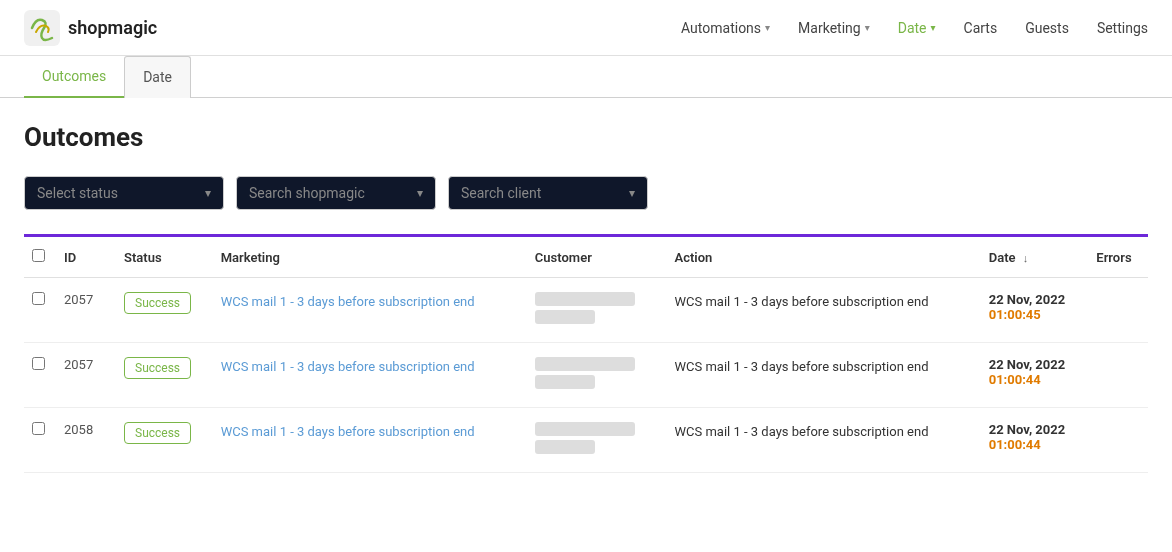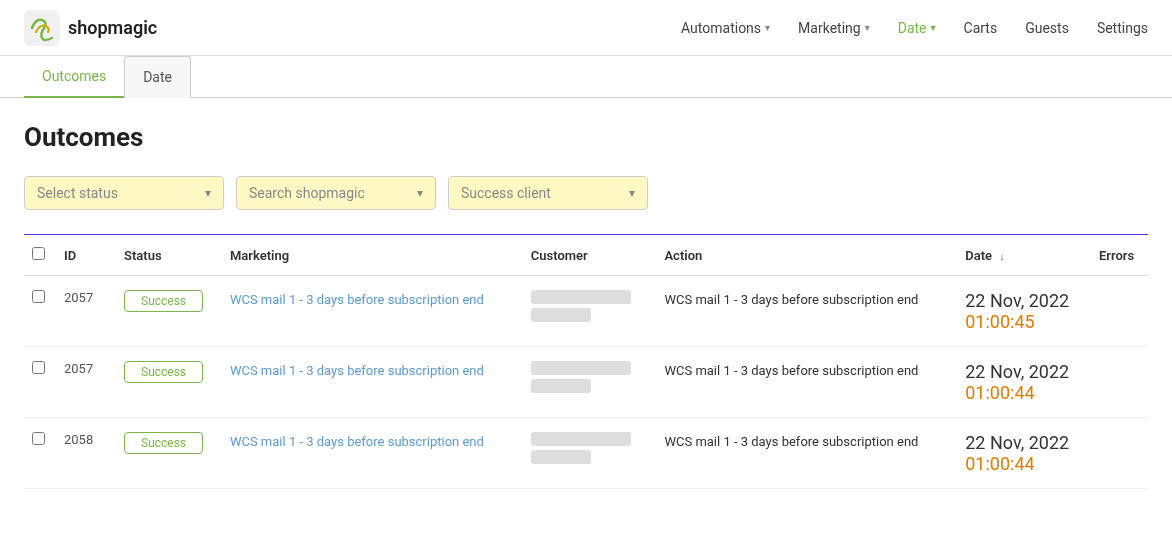--- a/index.html
+++ b/index.html
@@ -95,33 +95,33 @@
       display: flex;
       gap: 12px;
       margin-bottom: 24px;
     }
     .filter-select {
       display: flex;
       align-items: center;
       border: 1px solid #ccc;
       border-radius: 4px;
       padding: 8px 12px;
-      background: #fef9c3;
+      background: #0f172a;
       cursor: pointer;
       min-width: 200px;
       justify-content: space-between;
       color: #888;
       font-size: 14px;
     }
     .filter-select .chevron-down { color: #888; font-size: 12px; margin-left: 8px; }
 
     
     .table-container {
       width: 100%;
-      border-top: 1px solid #6d28d9;
+      border-top: 3px solid #6d28d9;
     }
     table {
       width: 100%;
       border-collapse: collapse;
     }
     thead tr {
       border-bottom: 1px solid #e0e0e0;
     }
     th {
       text-align: left;
@@ -139,39 +139,39 @@
       padding: 14px 8px;
       font-size: 13px;
       color: #333;
       vertical-align: top;
     }
     .checkbox-cell { width: 32px; }
     .checkbox-cell input[type=checkbox] { cursor: pointer; }
     .id-cell { width: 60px; color: #555; font-size: 13px; }
     .status-badge {
       display: inline-block;
-      padding: 3px 16px;
+      padding: 3px 10px;
       border: 1px solid #7ab648;
       border-radius: 4px;
       color: #7ab648;
       font-size: 12px;
       white-space: nowrap;
     }
     .automation-link { color: #5b9bd5; font-size: 13px; line-height: 1.5; }
     .customer-cell { min-width: 120px; }
     .customer-blur {
       width: 100px;
       height: 14px;
       background: #ddd;
       border-radius: 3px;
       margin-bottom: 4px;
     }
     .customer-blur.short { width: 60px; }
     .action-cell { color: #333; font-size: 13px; line-height: 1.5; }
-    .date-cell { color: #333; font-size: 18px; }
+    .date-cell { color: #333; font-size: 13px; font-weight: bold; }
     .date-highlight { color: #e07b00; }
     .errors-cell { color: #333; font-size: 13px; }
 
     
     .th-check { width: 32px; }
   </style>
 </head>
 <body>
 
 <header class="header">
@@ -223,21 +223,21 @@
   <div class="filters">
     <div class="filter-select">
       <span>Select status</span>
       <span class="chevron-down">▾</span>
     </div>
     <div class="filter-select">
       <span>Search shopmagic</span>
       <span class="chevron-down">▾</span>
     </div>
     <div class="filter-select">
-      <span>Success client</span>
+      <span>Search client</span>
       <span class="chevron-down">▾</span>
     </div>
   </div>
 
   <div class="table-container">
     <table>
       <thead>
         <tr>
           <th class="th-check">
             <input type="checkbox" style="">

